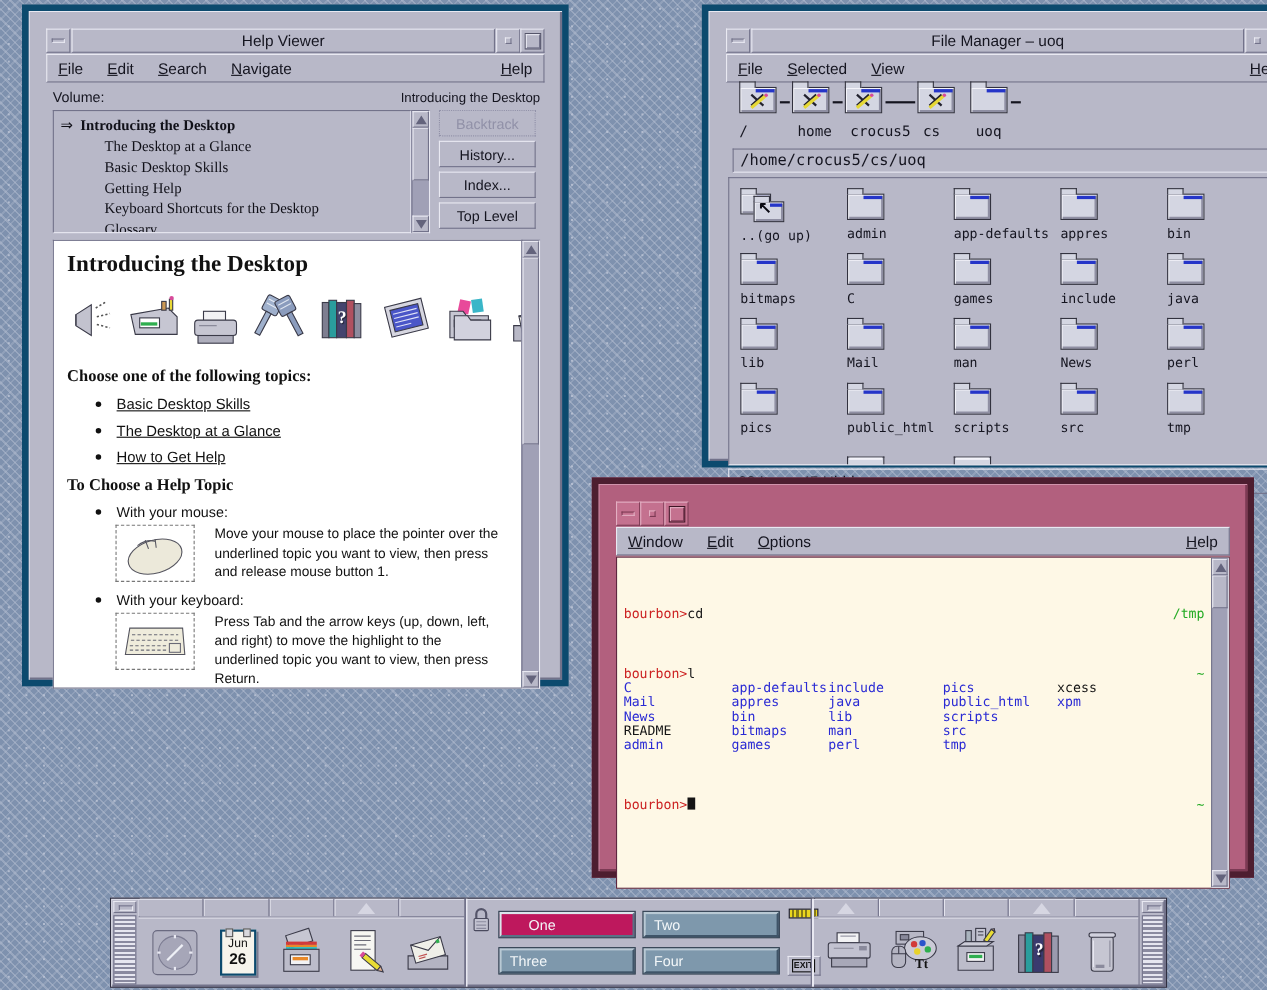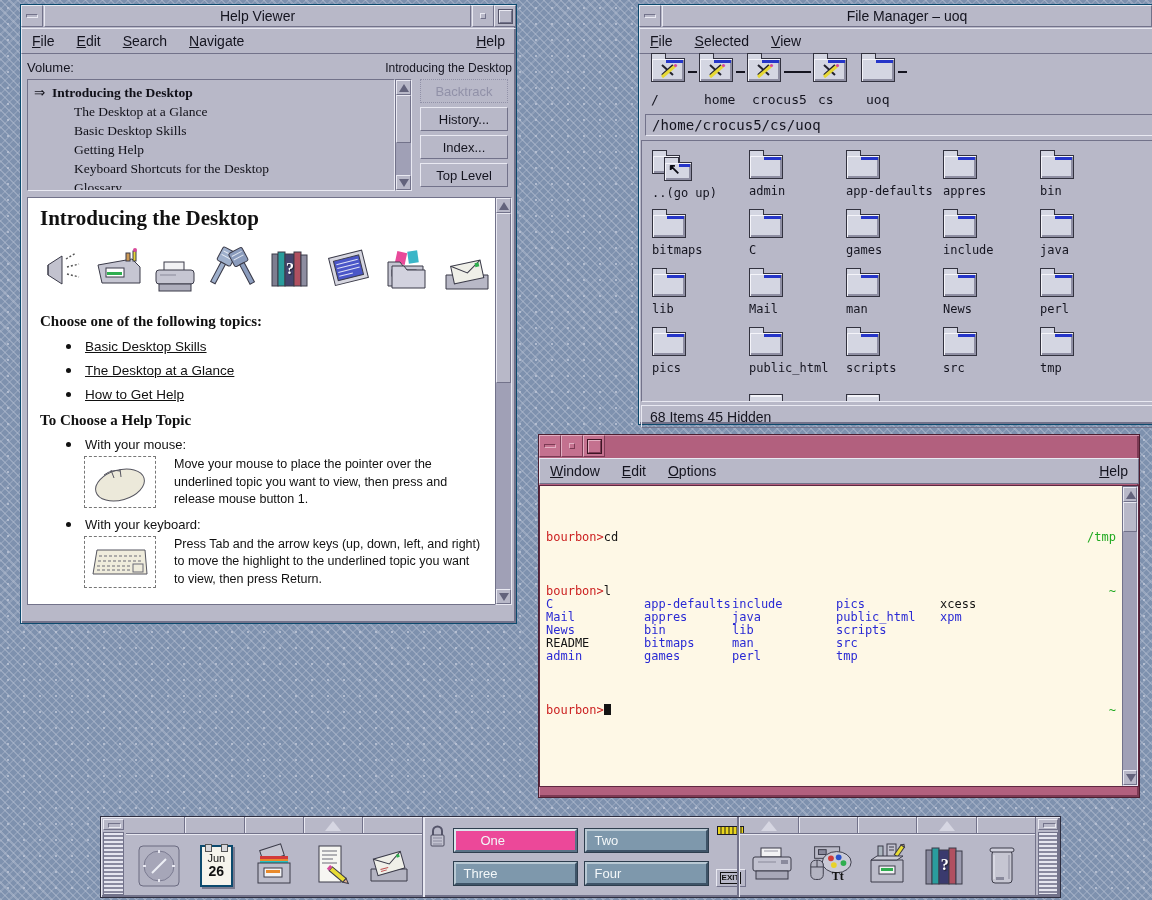--- a/index.html
+++ b/index.html
@@ -10,22 +10,22 @@
     background-color:var(--desktop-base, #7e91ae);
     background-image:
       radial-gradient(rgba(185,194,212,.9) 1.2px, transparent 1.4px),
       repeating-linear-gradient(45deg, rgba(185,194,212,.45) 0 1.5px, transparent 1.5px 6px),
       repeating-linear-gradient(135deg, rgba(185,194,212,.30) 0 1.5px, transparent 1.5px 6px);
     background-size:16px 16px, auto, auto;
   }
 
   
   .window {
-    position:absolute; background:var(--chrome,#b8b8c8); padding:0;
-    border:1px solid #0c4a6e;
+    position:absolute; background:var(--chrome,#b8b8c8); padding:16px;
+    border:6px solid #0c4a6e;
     box-shadow: inset 1px 1px 0 var(--chrome-light,#e9e9f2), inset -2px -2px 0 var(--chrome-dark,#72728a);
   }
   .bevel-out { border:1px solid; border-color:var(--chrome-light,#e9e9f2) var(--chrome-dark,#72728a) var(--chrome-dark,#72728a) var(--chrome-light,#e9e9f2); }
   .bevel-in  { border:1px solid; border-color:var(--chrome-dark,#72728a) var(--chrome-light,#e9e9f2) var(--chrome-light,#e9e9f2) var(--chrome-dark,#72728a); }
 
   .titlebar { display:flex; height:22px; margin-bottom:1px; }
   .tbtn { width:22px; height:22px; background:var(--chrome,#b8b8c8); display:flex; align-items:center; justify-content:center; flex:0 0 auto; }
   .ttitle { flex:1; margin:0 1px; display:flex; align-items:center; justify-content:center; font-size:14px; color:#14141f; }
   .g-bar { width:12px; height:4px; background:var(--chrome,#b8b8c8); border:1px solid; border-color:#72728a #e9e9f2 #e9e9f2 #72728a; }
   .g-dot { width:6px; height:6px; background:var(--chrome,#b8b8c8); border:1px solid; border-color:#e9e9f2 #72728a #72728a #e9e9f2; }
@@ -150,21 +150,21 @@
   .uparrow { width:0; height:0; border-left:8px solid transparent; border-right:8px solid transparent; border-bottom:10px solid #d6d6e2; margin-bottom:2px; }
   .icons-row { flex:1; display:flex; align-items:center; justify-content:space-around; padding:0 4px; }
   .picon { position:relative; width:50px; height:48px; display:flex; align-items:center; justify-content:center; }
   .vsep { width:3px; flex:0 0 auto; background:linear-gradient(90deg, var(--chrome-dark,#72728a) 50%, var(--chrome-light,#e9e9f2) 50%); }
 
   .switch-sec { width:312px; flex:0 0 auto; display:flex; align-items:center; gap:8px; padding:6px 6px 6px 4px; }
   .lockcol { align-self:flex-start; margin-top:2px; }
   .wsgrid { display:grid; grid-template-columns:123px 123px; grid-template-rows:23px 23px; gap:10px 8px; }
   .wsbtn { background:var(--workspace-button,#7e98ac); color:#f3f7f9; font-size:13px; display:flex; align-items:center; padding-left:8px;
     border:2px solid; border-color:#b9c9d4 #3f5468 #3f5468 #b9c9d4; outline:1px solid #2e3e4e; cursor:default; }
-  .wsbtn.active { background:#ec4899; border-color:#dbe6ec #5a7286 #5a7286 #dbe6ec;padding-left:25px; }
+  .wsbtn.active { background:#be185d; border-color:#dbe6ec #5a7286 #5a7286 #dbe6ec;padding-left:25px; }
   .wsside { display:flex; flex-direction:column; justify-content:space-between; align-self:stretch; padding:3px 0 4px; align-items:center; }
   .led { width:27px; height:9px; border:1px solid #1c1c28; background:repeating-linear-gradient(90deg, #ead61e 0 2px, #857a1a 2px 4px); }
   .exit-btn { width:30px; height:18px; background:var(--chrome,#b8b8c8); display:flex; align-items:center; justify-content:center;
     border:1px solid; border-color:#e9e9f2 #72728a #72728a #e9e9f2; }
   .exit-inner { font-size:8px; font-weight:bold; color:#111; border:1px solid #111; padding:0 1px; line-height:1.2; }
 
   .cal { width:33px; height:42px; background:#f6f4ec; border:2px solid #0c4a6e; box-shadow:2px 2px 0 #7b7b90; position:relative;
     display:flex; flex-direction:column; align-items:center; justify-content:center; }
   .cal::before, .cal::after { content:""; position:absolute; top:-3px; width:5px; height:6px; background:#d8d8dc; border:1px solid #555; }
   .cal::before { left:3px; } .cal::after { right:3px; }

